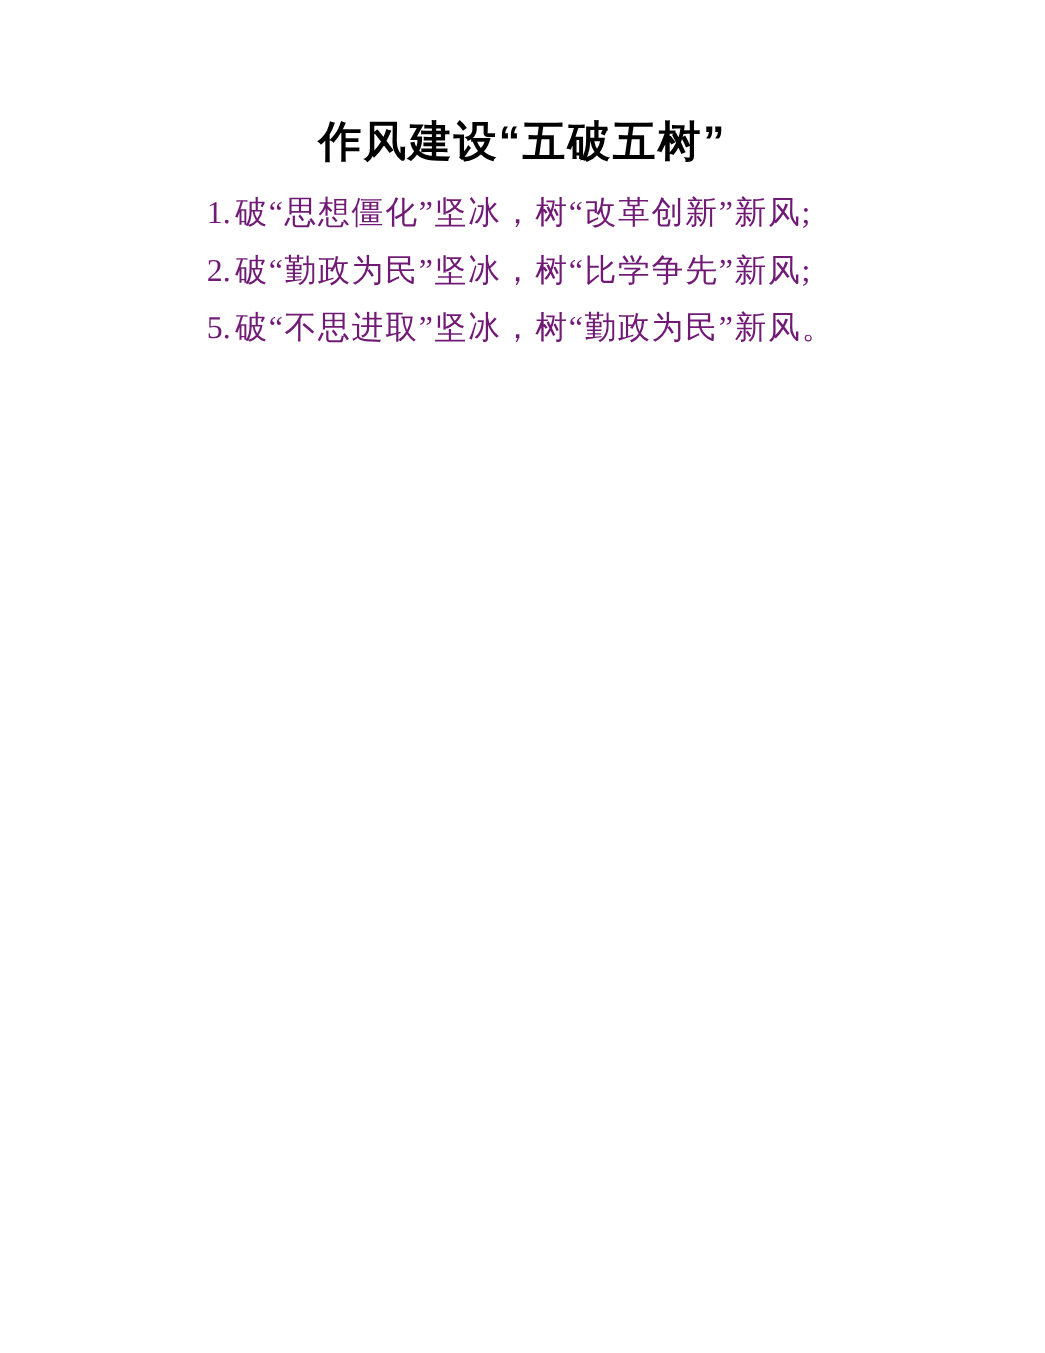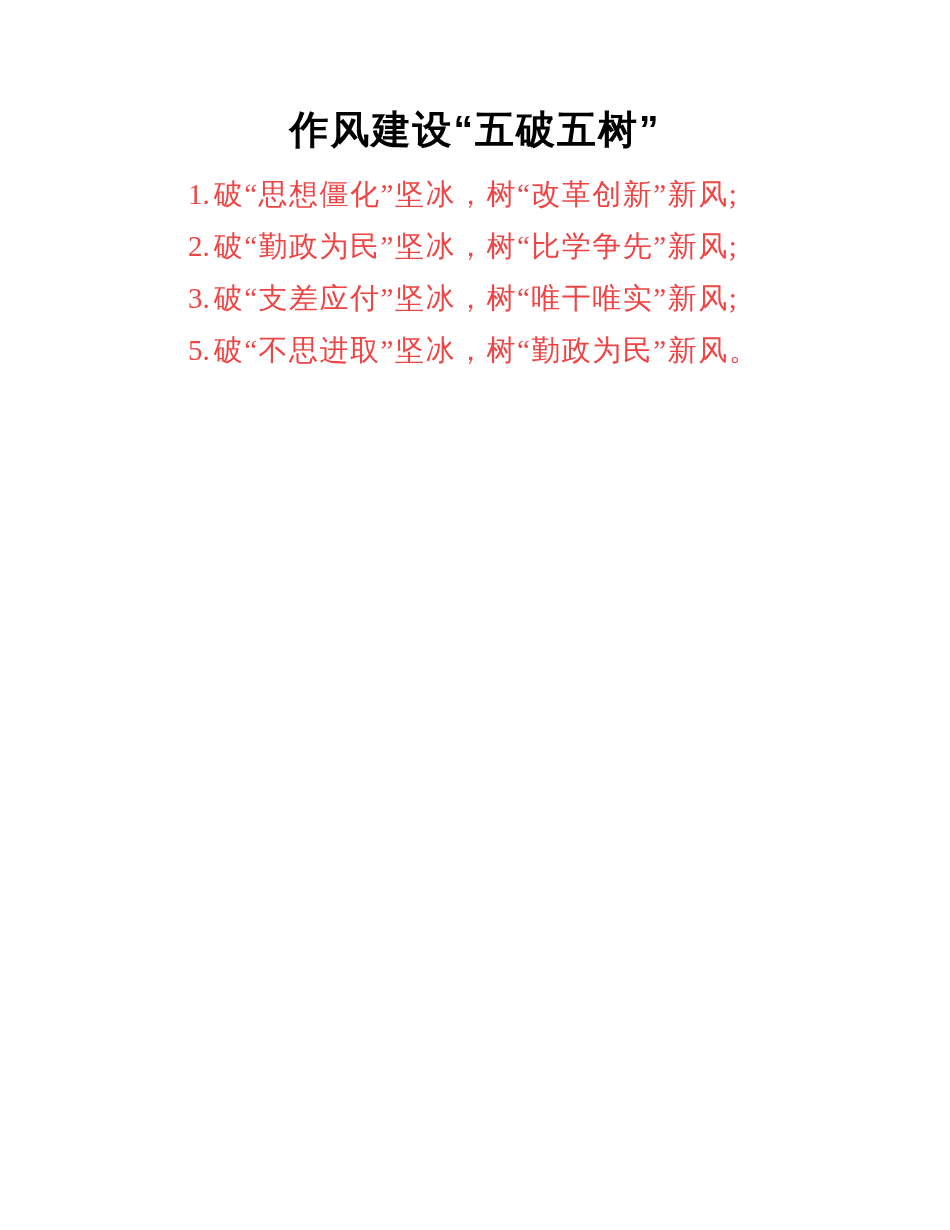--- a/index.html
+++ b/index.html
@@ -30,40 +30,37 @@
   .item-list {
     margin: 14px 0 0 188px;
     padding: 0;
     list-style: none;
   }
   .item-list li {
     font-size: 29px;
     line-height: 52px;
     letter-spacing: 1.5px;
     white-space: nowrap;
-    color: #ef4444;
+    color: #701a75;
   }
   .item-num {
     letter-spacing: 0;
     padding-right: 4px;
   }
 </style>
 </head>
 <body>
 
 <div class="page">
   <h1 class="doc-title">作风建设“五破五树”</h1>
 
   <ul class="item-list">
     <li>
       <span class="item-num">1.</span><span>破“思想僵化”坚冰，树“改革创新”新风;</span>
     </li>
     <li>
       <span class="item-num">2.</span><span>破“勤政为民”坚冰，树“比学争先”新风;</span>
     </li>
     <li>
-      <span class="item-num">3.</span><span>破“支差应付”坚冰，树“唯干唯实”新风;</span>
-    </li>
-    <li>
       <span class="item-num">5.</span><span>破“不思进取”坚冰，树“勤政为民”新风。</span>
     </li>
   </ul>
 </div>
 
 </body></html>

